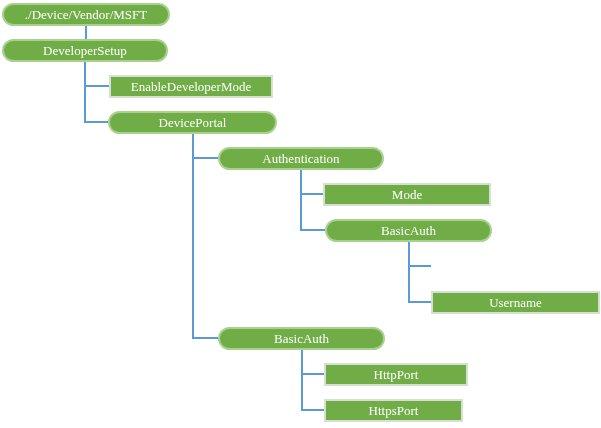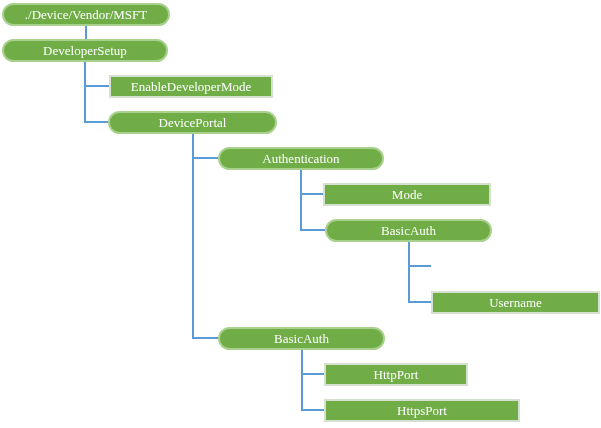--- a/index.html
+++ b/index.html
@@ -46,21 +46,21 @@
   #n-developersetup       { left: 2px;   top: 39px;  width: 166px; }
   #n-enabledevelopermode  { left: 109px; top: 75px;  width: 164px; align-items: center; }
   #n-deviceportal         { left: 108px; top: 111px; width: 169px; }
   #n-authentication       { left: 218px; top: 147px; width: 166px; }
   #n-mode                 { left: 323px; top: 183px; width: 168px; }
   #n-basicauth            { left: 325px; top: 219px; width: 167px; }
   #n-username             { left: 431px; top: 255px; width: 169px; }
   #n-password             { left: 431px; top: 291px; width: 169px; }
   #n-connection           { left: 218px; top: 327px; width: 167px; }
   #n-httpport             { left: 324px; top: 363px; width: 144px; }
-  #n-httpsport            { left: 324px; top: 399px; width: 196px; }
+  #n-httpsport            { left: 324px; top: 399px; width: 139px; }
 
   
   #v-root-developersetup      { left: 85px;  top: 26px;  width: 2px;  height: 13px; }
   #v-developersetup-trunk     { left: 84px;  top: 62px;  width: 2px;  height: 61px; }
   #v-deviceportal-trunk       { left: 192px; top: 134px; width: 2px;  height: 205px; }
   #v-authentication-trunk     { left: 300px; top: 170px; width: 2px;  height: 61px; }
   #v-basicauth-trunk          { left: 408px; top: 242px; width: 2px;  height: 61px; }
   #v-connection-trunk         { left: 301px; top: 350px; width: 2px;  height: 61px; }
 
   #h-enabledevelopermode      { left: 84px;  top: 85px;  width: 25px; height: 2px; }

